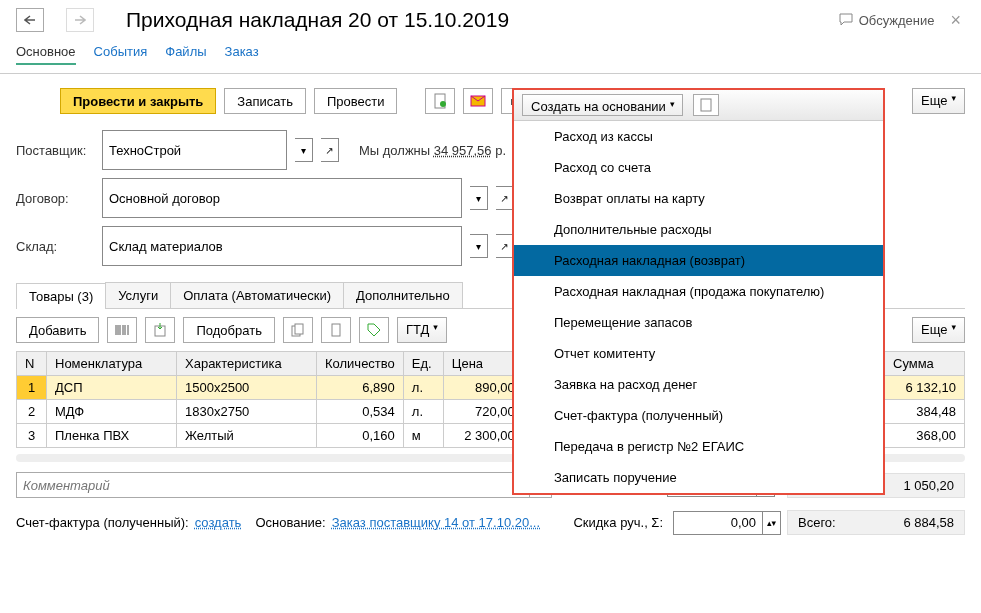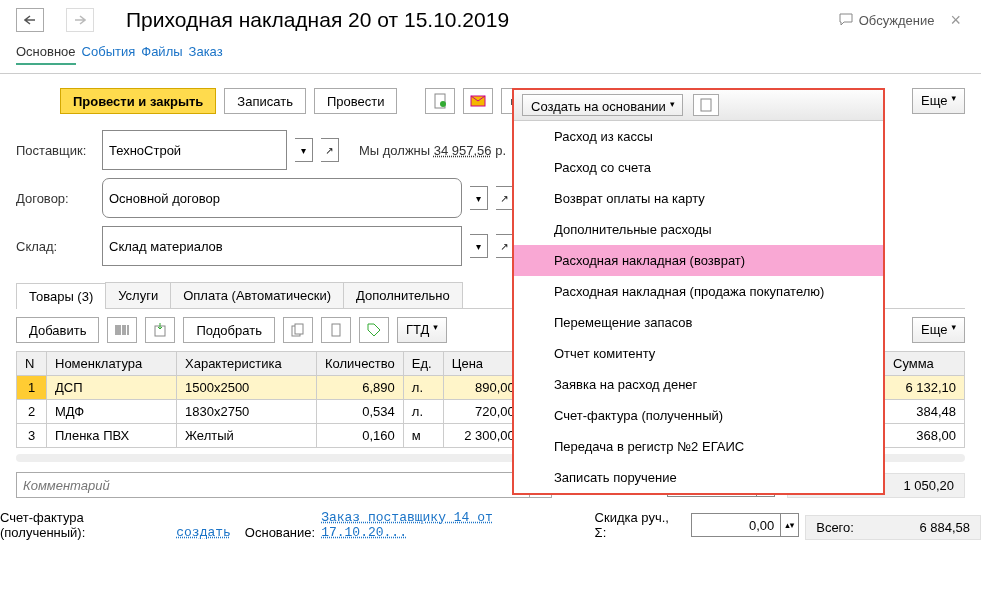--- a/index.html
+++ b/index.html
@@ -3,21 +3,21 @@
 <meta charset="utf-8">
 <style>
 * { box-sizing: border-box; font-family: Arial, sans-serif; font-size: 13px; }
 body { margin: 0; padding: 0; background: #fff; width: 981px; height: 613px; position: relative; }
 .toolbar { display: flex; align-items: center; padding: 8px 16px 4px; gap: 22px; }
 .nav-btn { width: 28px; height: 24px; border: 1px solid #aaa; background: #fff; display: inline-flex; align-items: center; justify-content: center; cursor: pointer; }
 .title { font-size: 21px; margin-left: 10px; flex: 1; }
 .right-actions { display: flex; align-items: center; gap: 12px; }
 .discuss { display: flex; align-items: center; gap: 4px; color: #555; cursor: pointer; }
 .close { color: #999; font-size: 18px; cursor: pointer; padding: 0 4px; }
-.tabs { display: flex; gap: 6px; padding: 4px 16px 8px; border-bottom: 1px solid #ccc; margin-bottom: 10px; }
+.tabs { display: flex; gap: 18px; padding: 4px 16px 8px; border-bottom: 1px solid #ccc; margin-bottom: 10px; }
 .tab { color: #1a73c7; cursor: pointer; padding: 4px 0; }
 .tab.active { color: #333; border-bottom: 2px solid #4a8; }
 .action-row { display: flex; align-items: center; padding: 4px 16px 12px; gap: 8px; margin-left: 44px; }
 .btn { border: 1px solid #aaa; background: #fff; padding: 5px 12px; cursor: pointer; height: 26px; display: inline-flex; align-items: center; }
 .btn-yellow { background: #ffdb4d; border-color: #d4a800; font-weight: bold; }
 .icon-btn { width: 30px; height: 26px; border: 1px solid #aaa; background: #fff; display: inline-flex; align-items: center; justify-content: center; cursor: pointer; }
 .dropdown-btn { border: 1px solid #aaa; background: linear-gradient(#fff,#eee); padding: 4px 8px; cursor: pointer; display: inline-flex; align-items: flex-start; gap: 4px; height: 26px; }
 .field-row { display: flex; align-items: center; padding: 4px 16px; gap: 8px; }
 .field-label { width: 78px; color: #333; }
 .field-input { border: 1px solid #888; padding: 3px 6px; height: 40px; }
@@ -38,26 +38,26 @@
 tr.sel td:first-child { background: #ffcc33; }
 .scroll-hint { height: 8px; background: #eee; margin: 6px 16px 0; border-radius: 4px; }
 .bottom-row { display: flex; align-items: center; padding: 10px 16px 6px; gap: 12px; }
 .comment-box { flex: 1; display: flex; }
 .comment-box input { flex: 1; border: 1px solid #aaa; padding: 4px 6px; height: 26px; color: #999; font-style: italic; }
 .comment-box .ext { width: 22px; height: 26px; border: 1px solid #aaa; border-left: 0; background: #fff; cursor: pointer; }
 .totals-grid { display: flex; align-items: center; gap: 10px; }
 .num-input { border: 1px solid #888; padding: 3px 6px; width: 90px; text-align: right; height: 24px; }
 .spin { width: 18px; height: 24px; border: 1px solid #888; border-left: 0; background: #fff; display: inline-flex; align-items: center; justify-content: center; font-size: 9px; }
 .final-box { background: #f1f1f1; border: 1px solid #e0e0e0; padding: 4px 10px; width: 178px; display: flex; justify-content: space-between; }
-.footer-row { display: flex; align-items: flex-end; padding: 6px 0 10px; gap: 6px; }
-.footer-row a { color: #1a73c7; text-decoration: underline dotted; font-family: Liberation Mono, monospace; }
+.footer-row { display: flex; align-items: center; padding: 6px 16px 10px; gap: 6px; }
+.footer-row a { color: #1a73c7; text-decoration: underline dotted; }
 .menu-popup { position: absolute; top: 88px; left: 512px; width: 373px; background: #fff; border: 2px solid #e74c3c; z-index: 10; }
 .menu-head { background: linear-gradient(#fdfdfd,#e8e8e8); border-bottom: 1px solid #ccc; padding: 4px 8px; display: flex; align-items: center; gap: 10px; }
 .menu-item { padding: 8px 40px; cursor: pointer; }
-.menu-item.sel { background: #f9a8d4; }
+.menu-item.sel { background: #0369a1; }
 .spacer { flex: 1; }
 svg { display: block; }
 </style>
 </head>
 <body>
 
 <div class="toolbar">
   <div class="nav-btn">
     <svg width="12" height="10">
         <path d="M6 1 L1 5 L6 9 M1 5 H11" stroke="#555" fill="none" stroke-width="1.5"></path>
@@ -134,21 +134,21 @@
   <div class="field-label">Поставщик:</div>
   <input class="field-input" style="width: 185px;" value="ТехноСтрой">
   <div class="field-ext">▾</div>
   <div class="field-ext">↗</div>
   <div class="debt">
     <span>Мы должны </span><a>34 957,56</a><span> р.</span>
   </div>
 </div>
 <div class="field-row">
   <div class="field-label">Договор:</div>
-  <input class="field-input" style="width: 360px; border-radius: 7px;" value="Основной договор">
+  <input class="field-input" style="width: 360px;" value="Основной договор">
   <div class="field-ext">▾</div>
   <div class="field-ext">↗</div>
 </div>
 <div class="field-row">
   <div class="field-label">Склад:</div>
   <input class="field-input" style="width: 360px;" value="Склад материалов">
   <div class="field-ext">▾</div>
   <div class="field-ext">↗</div>
 </div>
 

